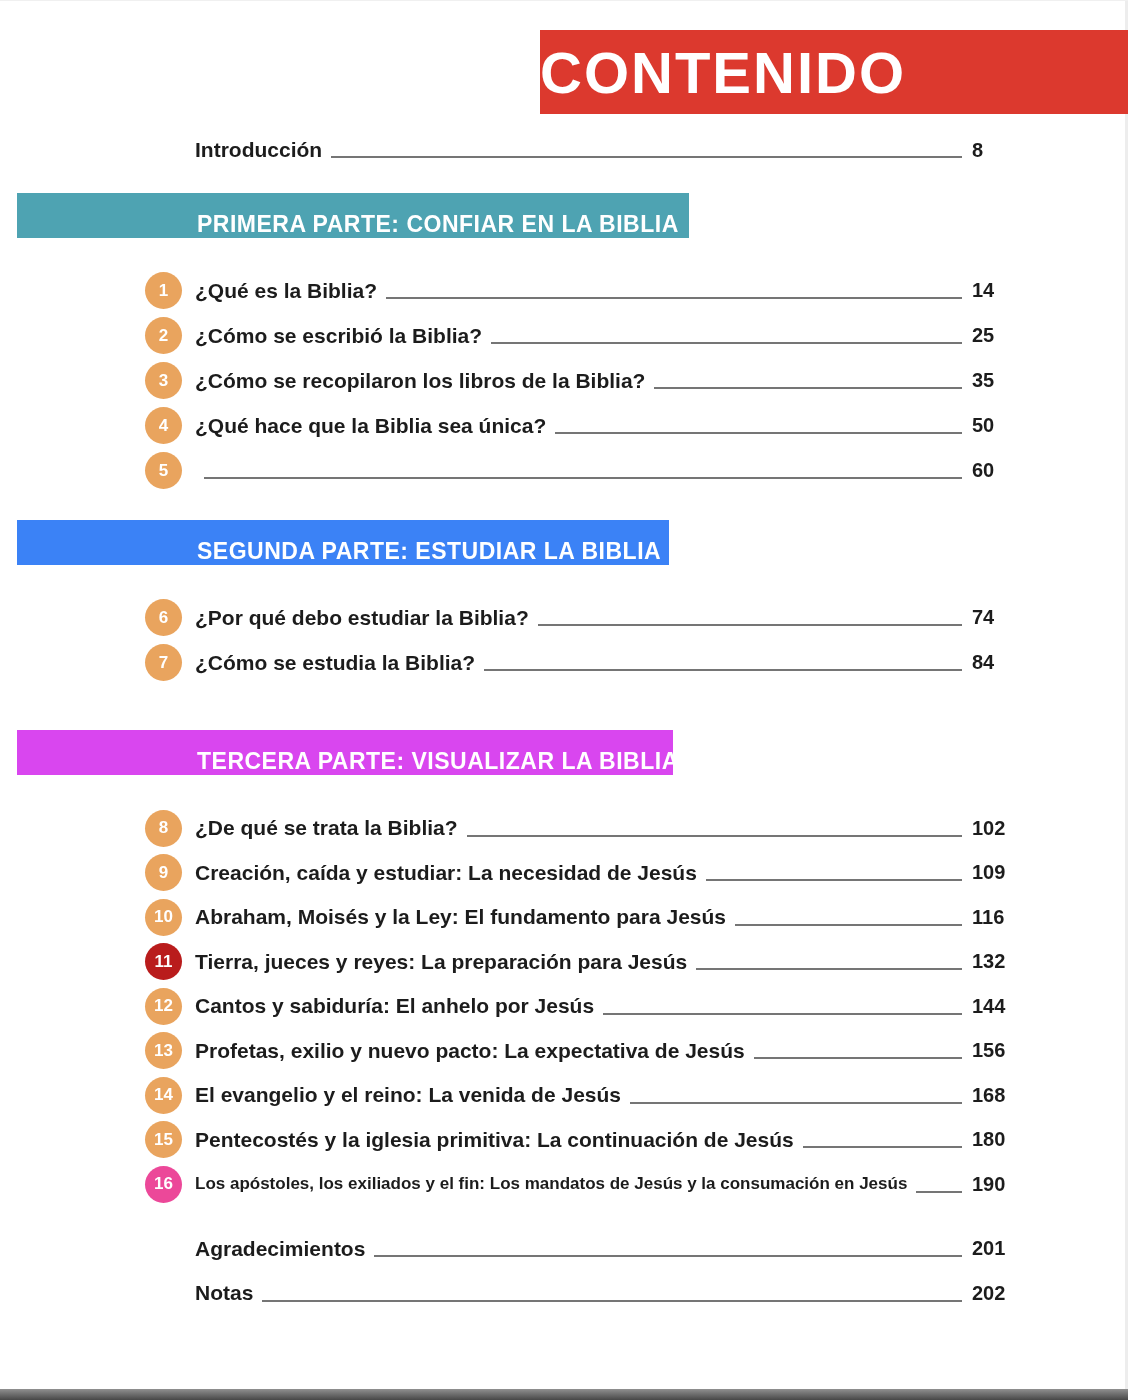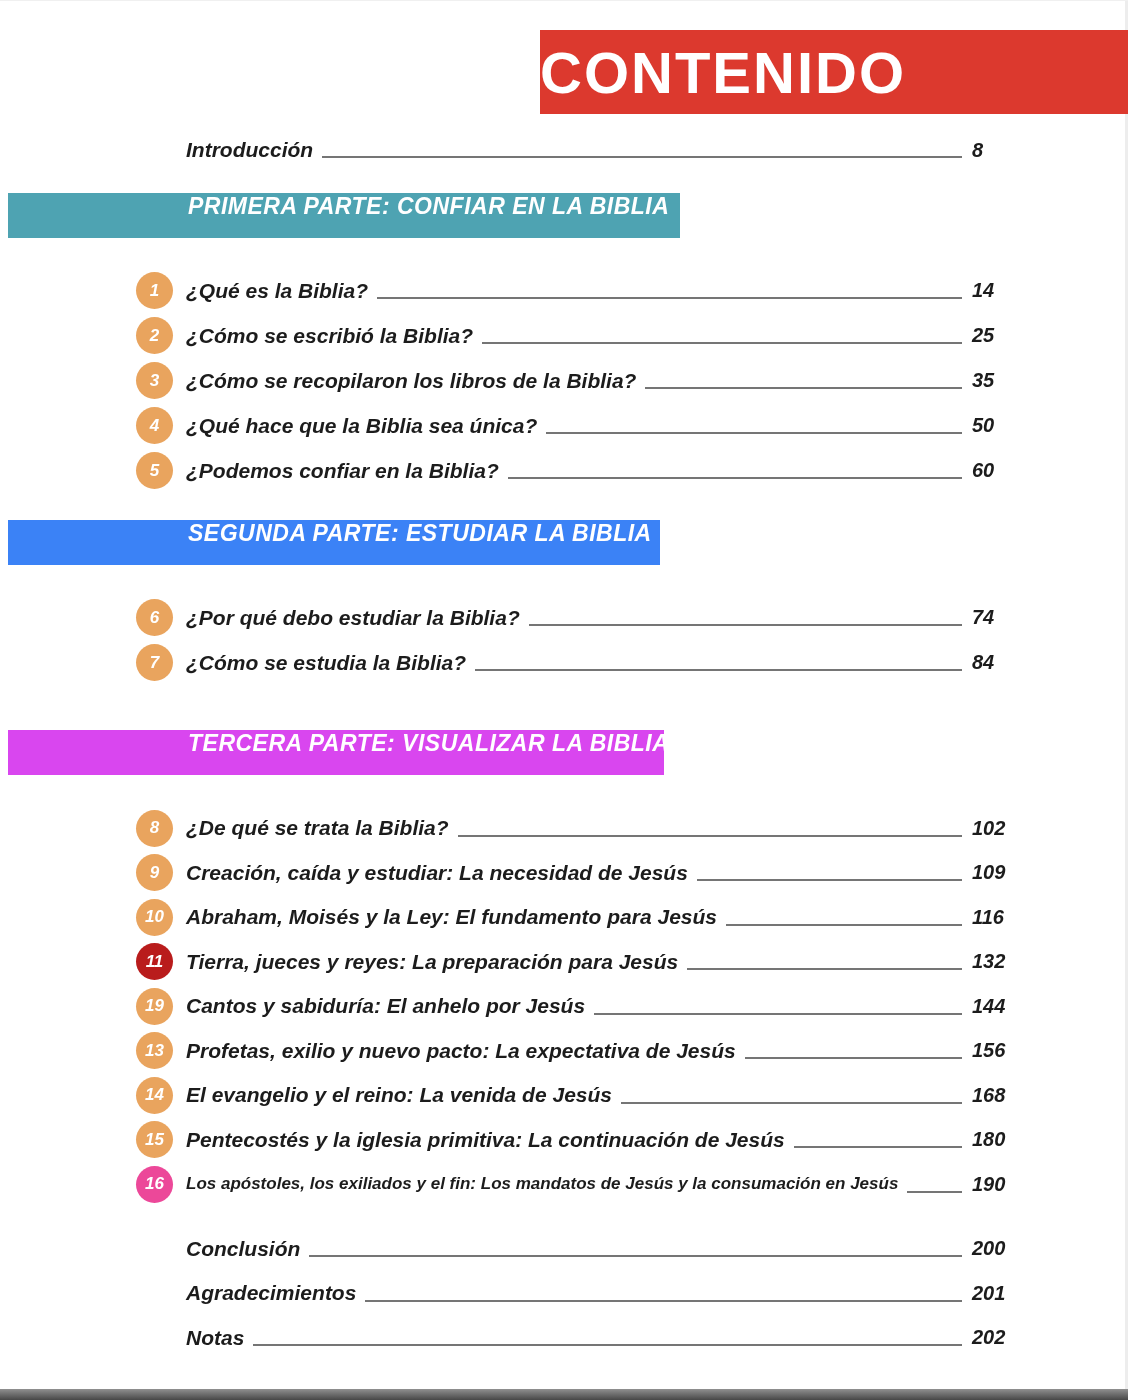--- a/index.html
+++ b/index.html
@@ -13,21 +13,21 @@
     box-shadow: inset 0 1px 0 #f0f0f0, inset -3px 0 0 #ededed;
   }
   .title-banner {
     position:absolute; left:540px; top:30px;
     width:588px; height:84px;
     display:flex; align-items:center;
     box-sizing:border-box; 
     color:#ffffff;
     font-size:58px; font-weight:900; letter-spacing:2px;
   }
-  .toc { position:absolute; top:128px; left:8px; right:0;font-style:italic; }
+  .toc { position:absolute; top:128px; left:17px; right:0; }
 
   .row {
     display:flex; align-items:center;
     height:44px;
     box-sizing:border-box;
     padding-left:178px; padding-right:108px;
   }
   .row.with-badge { padding-left:128px; }
   .badge {
     flex:0 0 auto;
@@ -49,21 +49,21 @@
     margin:0 10px 14px 9px;
     height:0;
   }
   .pagenum {
     flex:0 0 48px;
     font-size:20px; font-weight:bold; text-align:left;
     color:#1c1c1c;
   }
   .section-banner {
     height:45px;
-    display:flex; align-items:flex-start;
+    display:flex; align-items:flex-end;
     box-sizing:border-box; padding-left:180px;
     color:#ffffff;
     font-size:23px; font-weight:800; letter-spacing:0.5px;
     white-space:nowrap;
   }
   .sec-items .row { height:45px; }
   .sec-items.tight .row { height:44.5px; }
   .back-matter .row { height:44.5px; }
   .bottom-edge {
     position:absolute; left:0; right:0; bottom:0; height:11px;
@@ -106,21 +106,20 @@
           <span class="pagenum">35</span>
         </div>
         <div class="row with-badge">
           <span class="badge" style="background: rgb(233, 164, 94);">4</span>
           <span class="label">¿Qué hace que la Biblia sea única?</span>
           <span class="leader"></span>
           <span class="pagenum">50</span>
         </div>
         <div class="row with-badge">
           <span class="badge" style="background: rgb(233, 164, 94);">5</span>
-          <span class="label">¿Podemos confiar en la Biblia?</span>
           <span class="leader"></span>
           <span class="pagenum">60</span>
         </div>
       </div>
       <div class="section-banner" style="width: 652px; margin-top: 27px; background: #3b82f6;">
         <span>SEGUNDA PARTE: ESTUDIAR LA BIBLIA</span>
       </div>
       <div class="sec-items" style="margin-top: 30px;">
         <div class="row with-badge">
           <span class="badge" style="background: rgb(233, 164, 94);">6</span>
@@ -157,21 +156,21 @@
           <span class="leader"></span>
           <span class="pagenum">116</span>
         </div>
         <div class="row with-badge">
           <span class="badge" style="background: #b91c1c;">11</span>
           <span class="label">Tierra, jueces y reyes: La preparación para Jesús</span>
           <span class="leader"></span>
           <span class="pagenum">132</span>
         </div>
         <div class="row with-badge">
-          <span class="badge" style="background: rgb(233, 164, 94);">19</span>
+          <span class="badge" style="background: rgb(233, 164, 94);">12</span>
           <span class="label">Cantos y sabiduría: El anhelo por Jesús</span>
           <span class="leader"></span>
           <span class="pagenum">144</span>
         </div>
         <div class="row with-badge">
           <span class="badge" style="background: rgb(233, 164, 94);">13</span>
           <span class="label">Profetas, exilio y nuevo pacto: La expectativa de Jesús</span>
           <span class="leader"></span>
           <span class="pagenum">156</span>
         </div>
@@ -188,25 +187,20 @@
           <span class="pagenum">180</span>
         </div>
         <div class="row with-badge">
           <span class="badge" style="background: #ec4899;">16</span>
           <span class="label small">Los apóstoles, los exiliados y el fin: Los mandatos de Jesús y la consumación en Jesús</span>
           <span class="leader"></span>
           <span class="pagenum">190</span>
         </div>
       </div>
       <div class="back-matter" style="margin-top: 20px;">
-        <div class="row">
-          <span class="label">Conclusión</span>
-          <span class="leader"></span>
-          <span class="pagenum">200</span>
-        </div>
         <div class="row">
           <span class="label">Agradecimientos</span>
           <span class="leader"></span>
           <span class="pagenum">201</span>
         </div>
         <div class="row">
           <span class="label">Notas</span>
           <span class="leader"></span>
           <span class="pagenum">202</span>
         </div>

